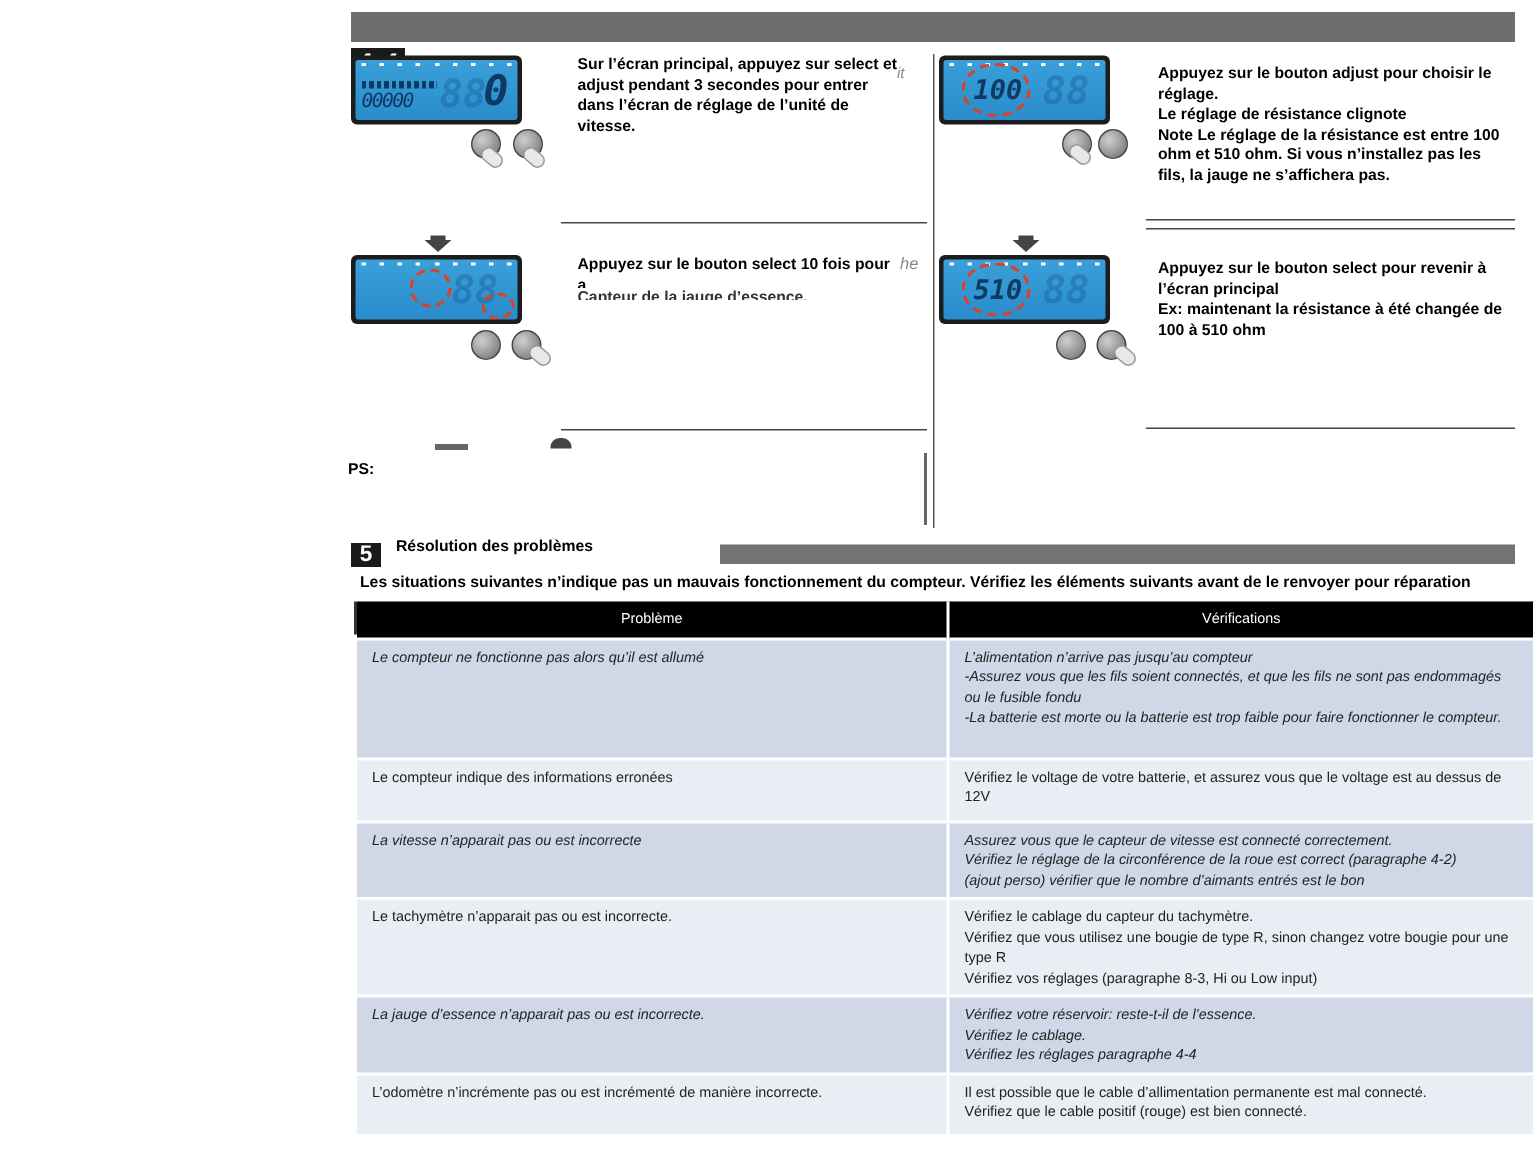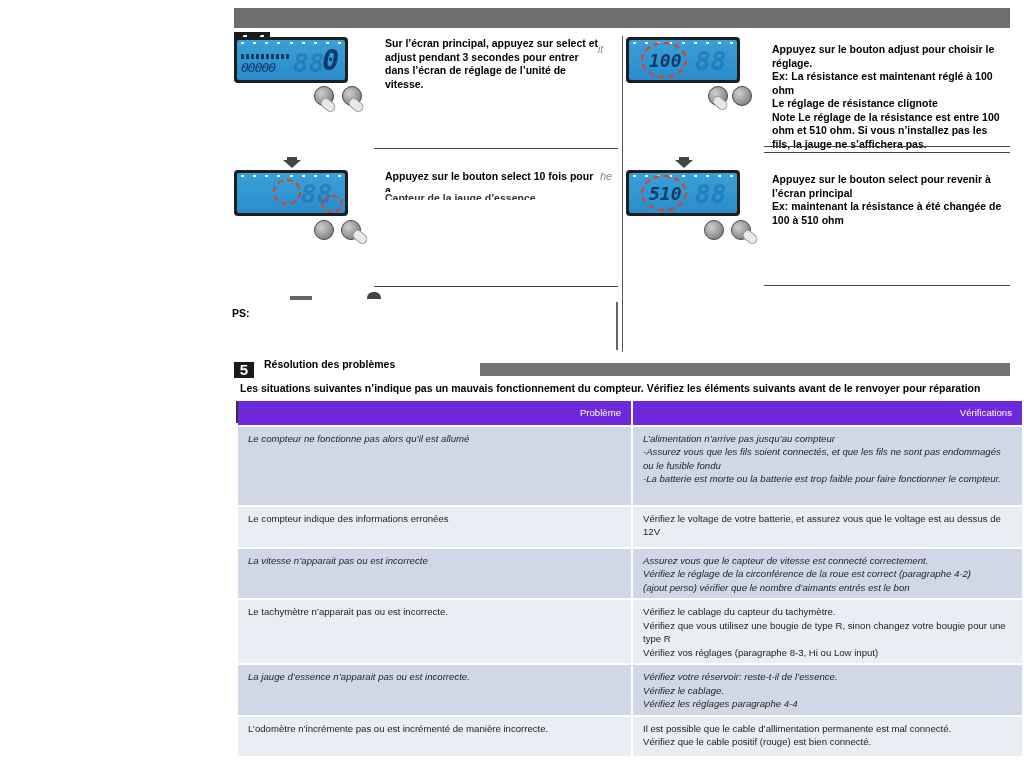--- a/index.html
+++ b/index.html
@@ -39,21 +39,21 @@
 
   .ps-text { font-size: 10.5px; font-weight: bold; line-height: 13.5px; }
 
   
   .sec5-num { left: 234px; top: 362px; width: 20px; height: 16px; background: #1a1a1a; color: #fff; font-weight: bold; font-size: 15px; line-height: 16px; text-align: center; }
   .sec5-title { left: 264px; top: 358px; font-size: 10.5px; font-weight: bold; }
   .sec5-bar { left: 480px; top: 363px; width: 530px; height: 13px; background: #737373; }
   .sec5-intro { left: 240px; top: 382px; font-size: 10.5px; font-weight: bold; }
 
   table.tbl { position: absolute; left: 238px; top: 401px; width: 786px; border-collapse: collapse; font-size: 9.6px; line-height: 13.5px; }
-  .tbl th { background: #6d28d9; color: #fff; font-weight: normal; text-align: right; padding: 5px 10px; height: 22px; border-right: 2px solid #fff; }
+  .tbl th { background: #000000; color: #fff; font-weight: normal; text-align: center; padding: 5px 10px; height: 22px; border-right: 2px solid #fff; }
   .tbl td { vertical-align: top; padding: 5px 10px 4px 10px; border-top: 2px solid #fff; border-right: 2px solid #fff; color: #222; }
   .tbl tr.odd td { background: #d0d8e8; font-style: italic; }
   .tbl tr.even td { background: #e9edf4; }
   .tbl td.c1 { width: 394px; }
   .cell-line { display: block; }
   .tbl-left-edge { left: 236px; top: 401px; width: 2px; height: 22px; background: #333; }
 </style>
 </head>
 <body>
 
@@ -109,21 +109,20 @@
     <div class="lcd-flash" style="left:20px; top:10px;">100</div>
     <div class="lcd-ghost" style="left:66px; top:6px; font-size:26px;">88</div>
   </div>
 </div>
 <div class="knob" style="left:708px; top:86px;"></div>
 <div class="finger" style="left:712px; top:98px;"></div>
 <div class="knob" style="left:732px; top:86px;"></div>
 
 <div class="abs step-text" style="left:772px; top:43px; width:232px;">
   <span class="cell-line">Appuyez sur le bouton adjust pour choisir le réglage.</span>
-  <span class="cell-line">Ex: La résistance est maintenant réglé à 100 ohm</span>
   <span class="cell-line">Le réglage de résistance clignote</span>
   <span class="cell-line">Note Le réglage de la résistance est entre 100 ohm et 510 ohm. Si vous n’installez pas les fils, la jauge ne s’affichera pas.</span>
 </div>
 <div class="hline" style="left:764px; top:146px; width:246px;"></div>
 <div class="hline" style="left:764px; top:152px; width:246px;"></div>
 
 <div class="arrow-stem" style="left:287px; top:157px;"></div>
 <div class="arrow-down" style="left:283px; top:160px;"></div>
 <div class="abs lcd" style="left:234px; top:170px;">
   <div class="lcd-screen">

